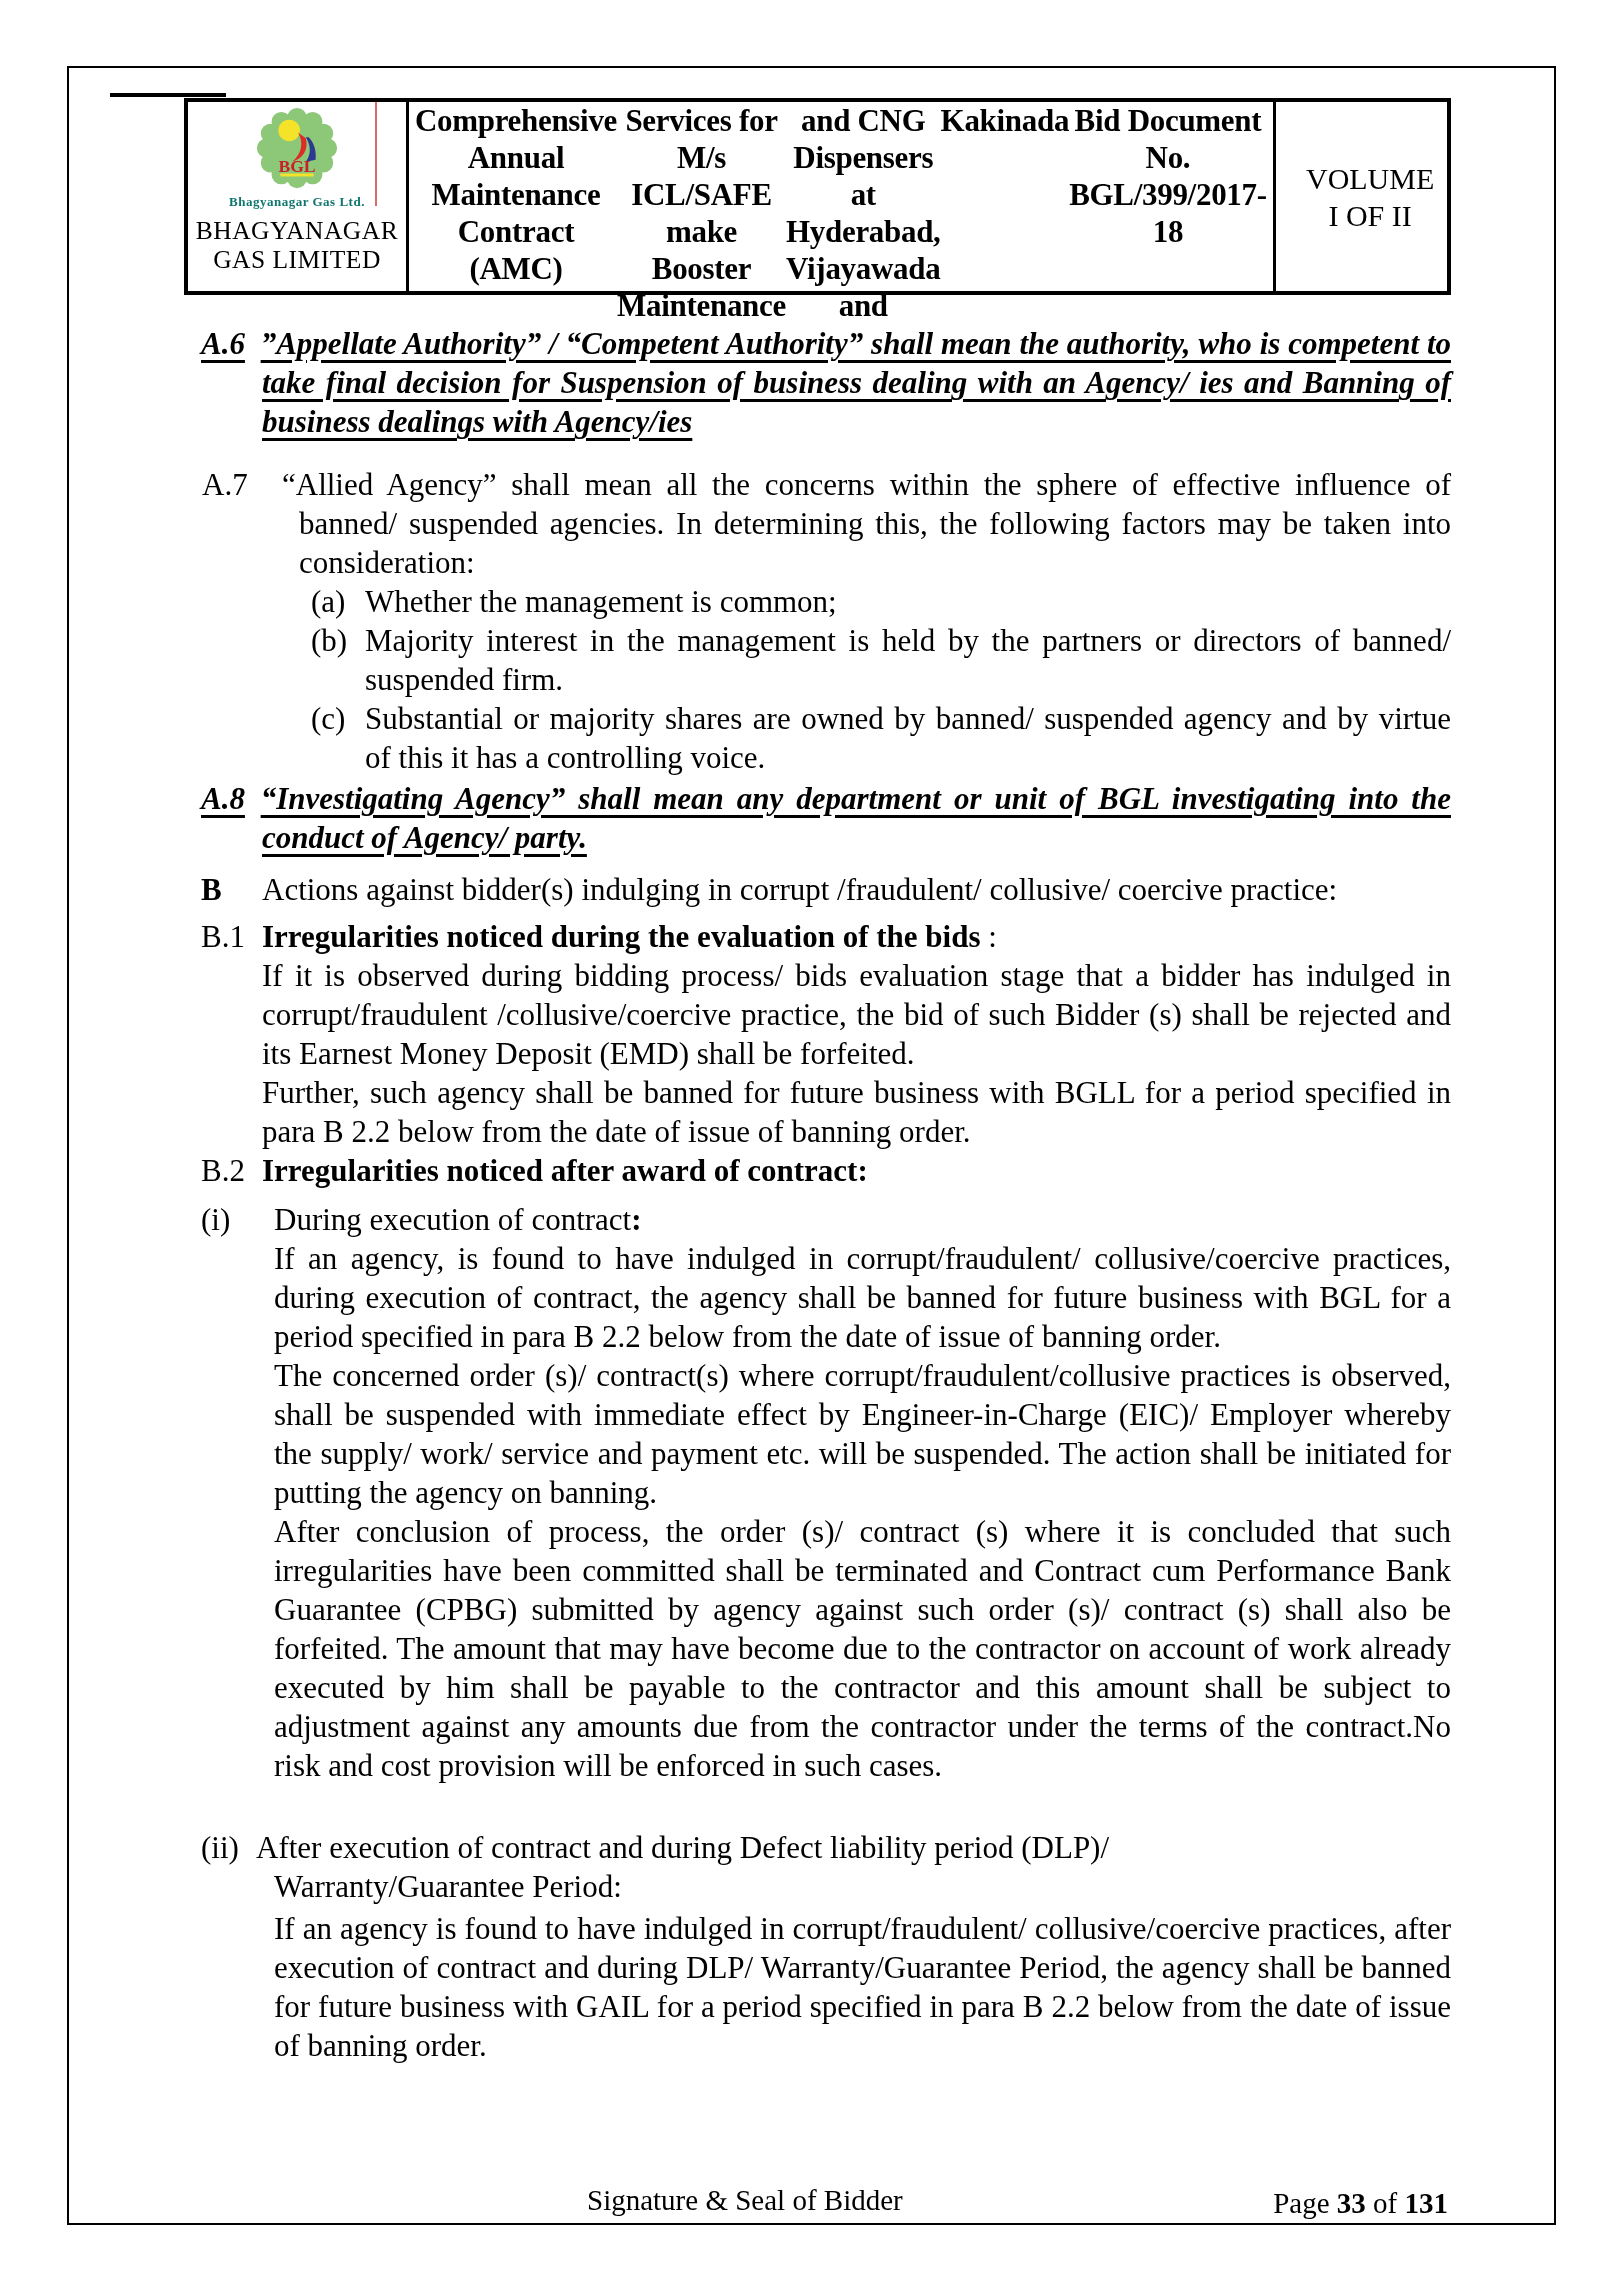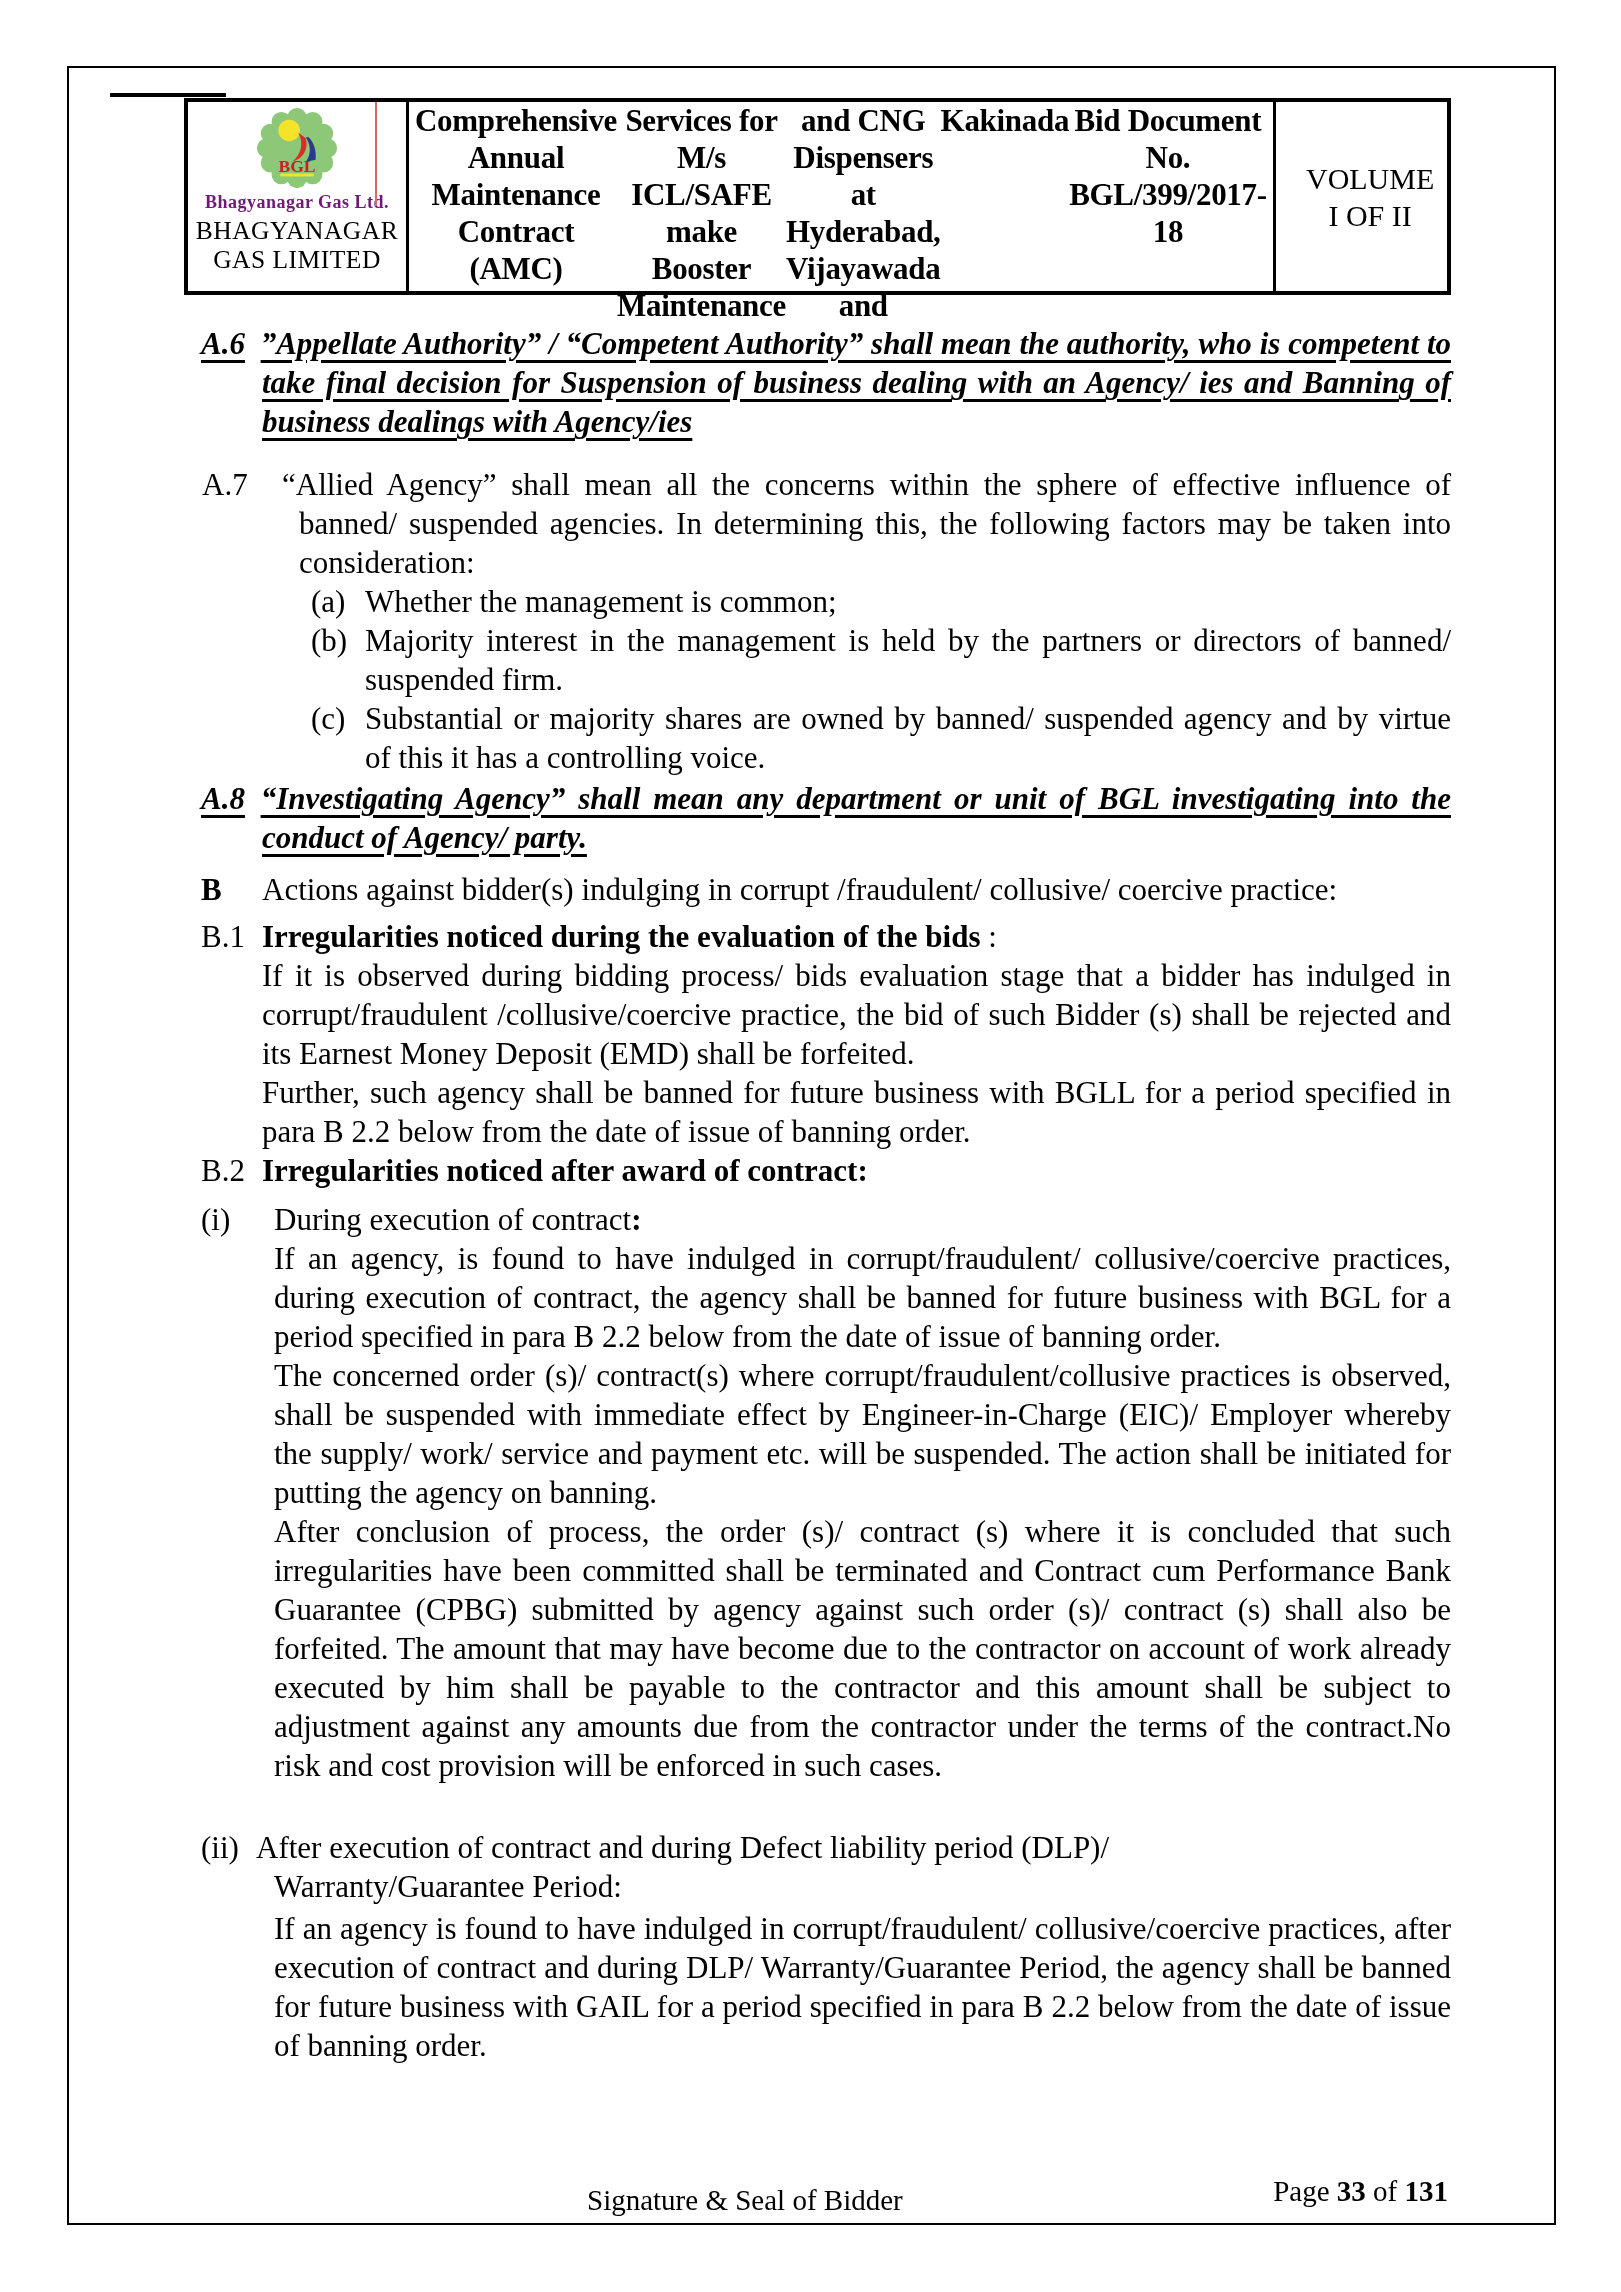--- a/index.html
+++ b/index.html
@@ -38,21 +38,21 @@
     border-right: 3.9px solid #000;
     position: relative;
     display: flex; flex-direction: column; align-items: center;
     padding-top: 4.9px; box-sizing: border-box;
   }
   .redline {
     position: absolute; right: 29px; top: 0;
     width: 2px; height: 104px; background: #d96a6a;
   }
   .logo-caption {
-    color: #701a75; font-size: 18px; line-height: 14.7px;
+    color: #0f766e; font-size: 13px; line-height: 14.7px;
     font-weight: bold; letter-spacing: 0.5px; margin-top: -2px;
   }
   .company-name {
     font-size: 25.5px; line-height: 29px; text-align: center;
     margin-top: 6.9px; letter-spacing: 0.5px;
   }
   .hdr-cell-title {
     flex: 1 1 auto;
     border-right: 3.9px solid #000;
     display: flex; justify-content: center;
@@ -97,21 +97,21 @@
   .mt16 { margin-top: 2px; } .mt14 { margin-top: 13.7px; }
   .mt10 { margin-top: 9.8px; } .mt8  { margin-top: 7.8px; }
   .mt44 { margin-top: 43px; } .mt18 { margin-top: 3px; }
 
   
   .footer-sig {
     position: absolute; left: 518px; bottom: 5.9px;
     font-size: 29px; line-height: 33px;
   }
   .footer-page {
-    position: absolute; right: 106px; bottom: 15px;
+    position: absolute; right: 106px; bottom: 3px;
     font-size: 29px; line-height: 33px;
   }
 </style>
 </head>
 <body>
 
 <div class="page">
   <div class="frame">
     <div class="scan-artifact"></div>
 

